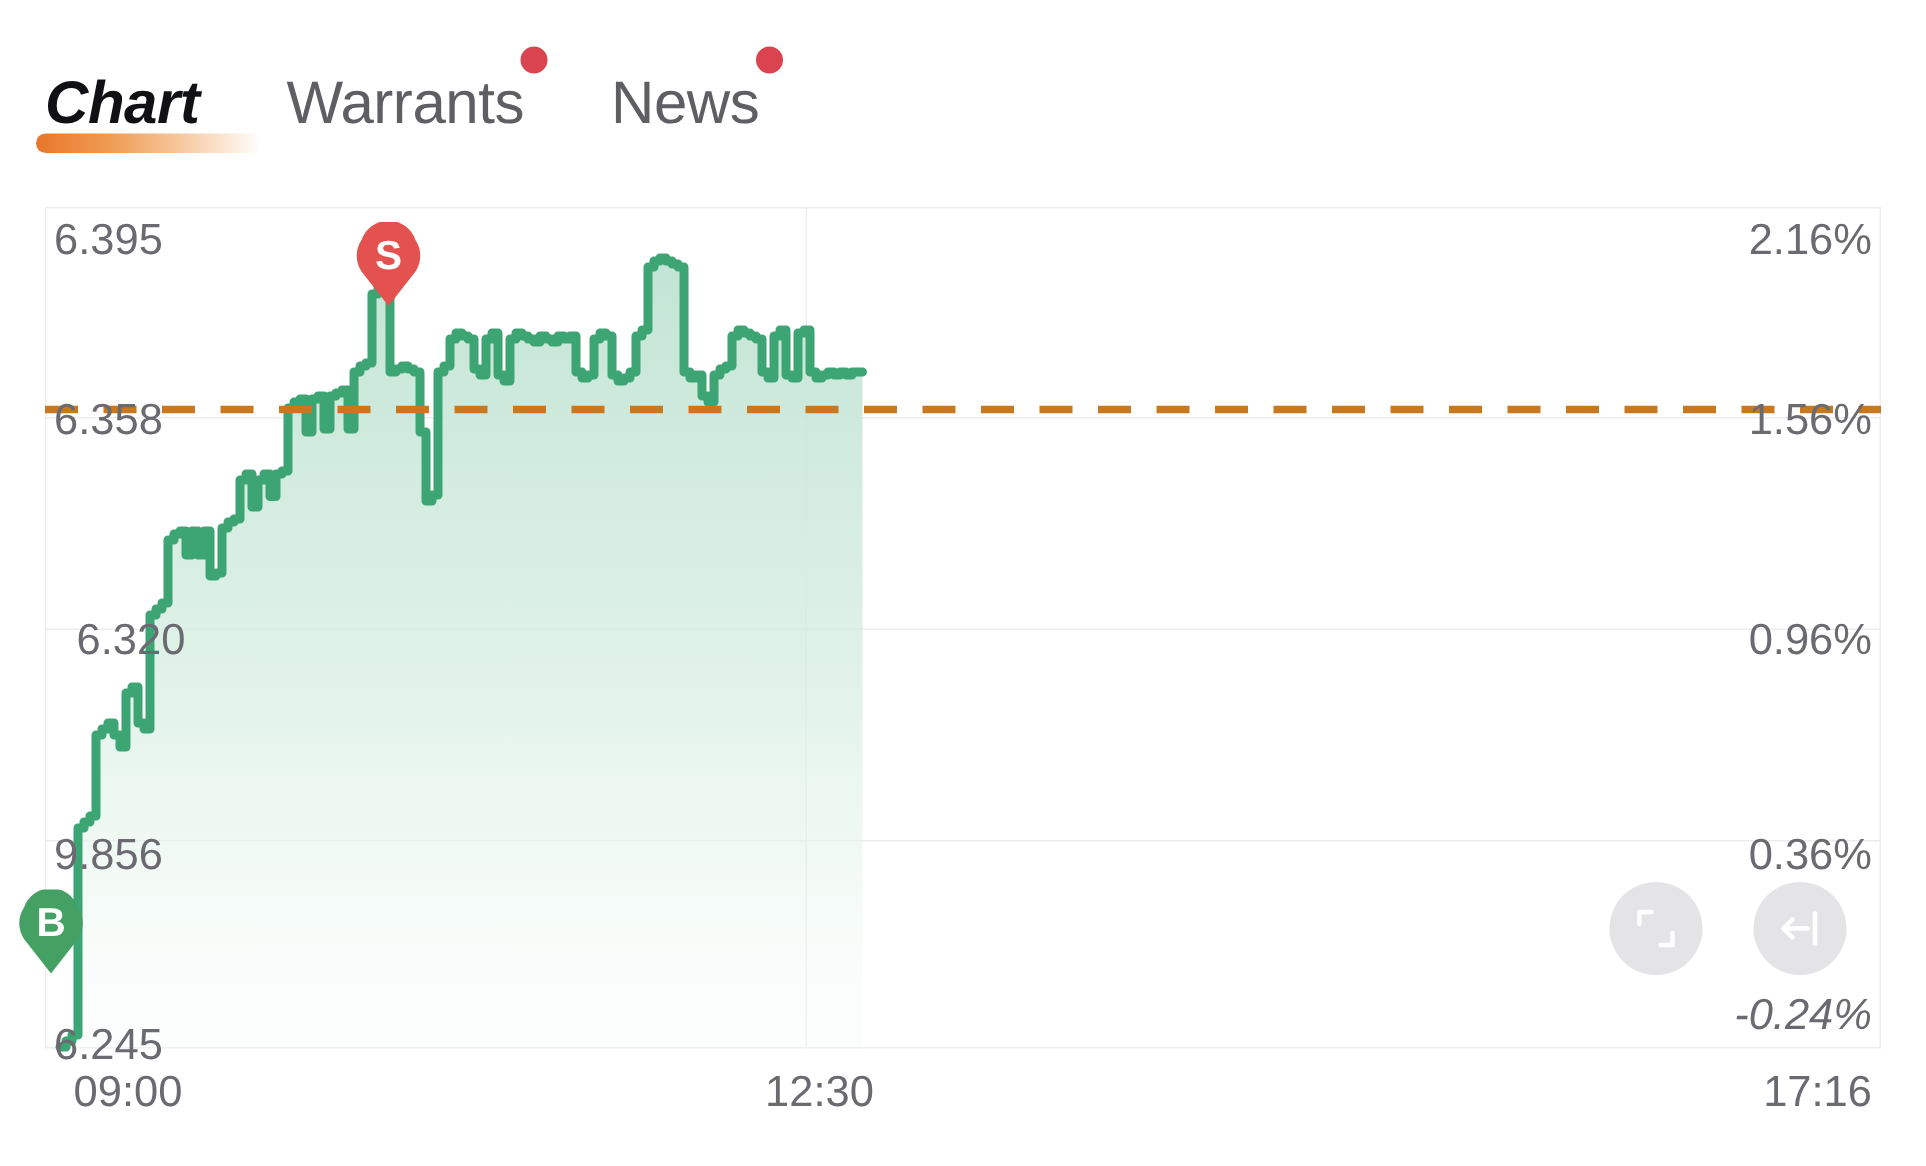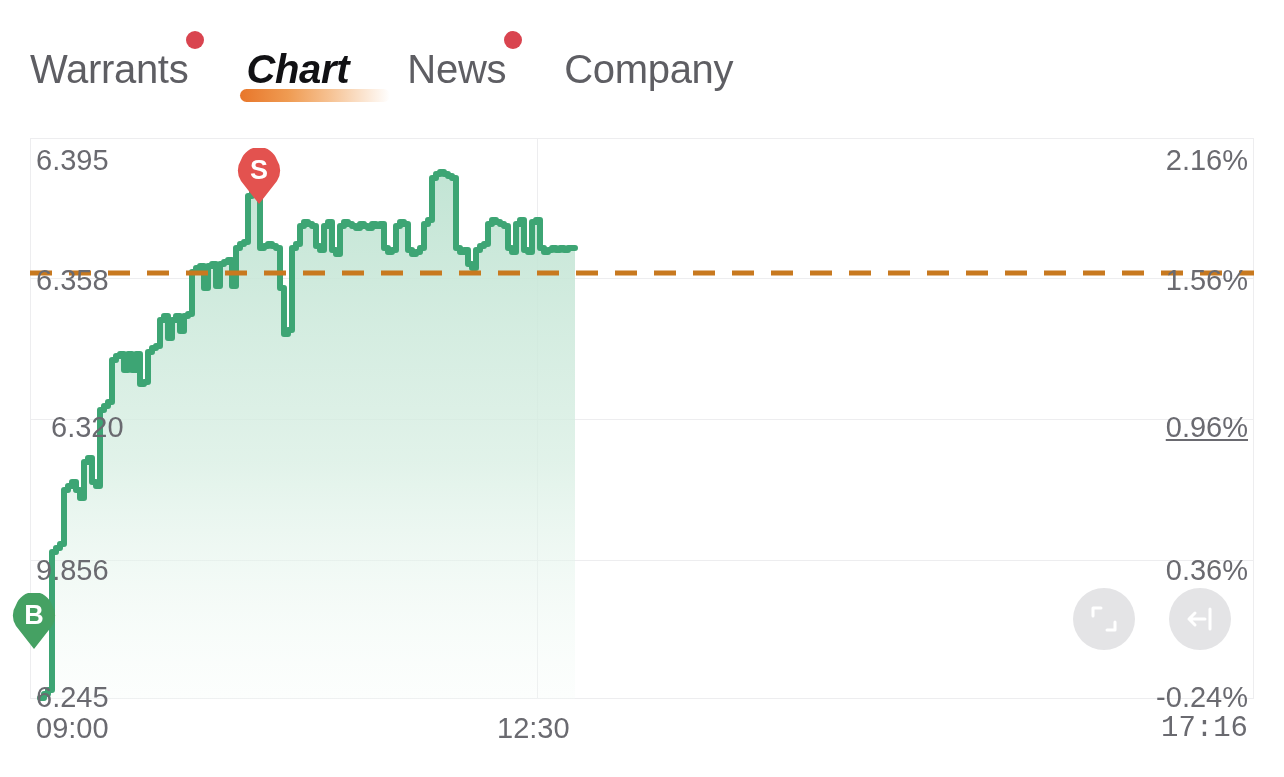--- a/index.html
+++ b/index.html
@@ -88,20 +88,21 @@
   }
   .ylabel.left { left: 36px; }
   .ylabel.right { right: 36px; text-align: right; }
 
   .xlabel {
     position: absolute;
     font-size: 29px;
     color: #6a6a70;
     line-height: 1;
     white-space: nowrap;
+    margin-left: 13px;
   }
 
   
   .marker {
     position: absolute;
     width: 44px;
     height: 56px;
     display: flex;
     align-items: flex-start;
     justify-content: center;
@@ -127,39 +128,36 @@
     align-items: center;
     justify-content: center;
     cursor: pointer;
   }
 </style>
 </head>
 <body>
 
 <div class="tabbar">
 
+  <div class="tab active">
+    <span class="tab-label">Chart</span>
+    <span class="tab-underline"></span>
+  </div>
+
   <div class="tab">
     <span class="tab-label">Warrants</span>
     <span class="dot" style="background:#d9444f;"></span>
   </div>
 
-  <div class="tab active">
-    <span class="tab-label">Chart</span>
-    <span class="tab-underline"></span>
-  </div>
-
 
   <div class="tab">
     <span class="tab-label">News</span>
     <span class="dot" style="background:#d9444f;"></span>
   </div>
 
-  <div class="tab">
-    <span class="tab-label">Company</span>
-  </div>
 
 </div>
 
 <div class="chart-area">
 
   <svg class="plot-svg" viewBox="0 0 1284 567" preserveAspectRatio="none">
     <defs>
       <linearGradient id="areaFill" x1="0" y1="0" x2="0" y2="1">
         <stop offset="0%" stop-color="#bfe3d2" stop-opacity="0.95"></stop>
         <stop offset="55%" stop-color="#d7eee2" stop-opacity="0.75"></stop>
@@ -253,23 +251,23 @@
   </svg>
 
   <div class="ylabel left" style="top:8px;">6.395</div>
   <div class="ylabel left" style="top:128px;">6.358</div>
   <div class="ylabel left" style="top:275px;margin-left:15px;">6.320</div>
   <div class="ylabel left" style="top:418px;">9.856</div>
   <div class="ylabel left" style="top:545px;">6.245</div>
 
   <div class="ylabel right" style="top:8px;">2.16%</div>
   <div class="ylabel right" style="top:128px;">1.56%</div>
-  <div class="ylabel right" style="top:275px;text-decoration:underline;">0.96%</div>
+  <div class="ylabel right" style="top:275px;">0.96%</div>
   <div class="ylabel right" style="top:418px;">0.36%</div>
-  <div class="ylabel right" style="top:545px;">-0.24%</div>
+  <div class="ylabel right" style="top:525px;font-style:italic;">-0.24%</div>
 
   <div class="marker" style="left:237px; top:10px;">
     <svg width="44" height="56" viewBox="0 0 44 56">
       <path d="M22,56 L4,33 A19,19 0 0 1 4,12 A19,19 0 0 1 40,12 A19,19 0 0 1 40,33 Z" fill="#e3524f"></path>
     </svg>
     <span class="marker-letter">S</span>
   </div>
 
   <div class="marker" style="left:12px; top:455px;">
     <svg width="44" height="56" viewBox="0 0 44 56">
@@ -290,14 +288,14 @@
       <path d="M22,15 L6,15 M12,9 L6,15 L12,21" fill="none" stroke="#ffffff" stroke-width="3" stroke-linecap="round" stroke-linejoin="round"></path>
       <line x1="27" y1="5" x2="27" y2="25" stroke="#ffffff" stroke-width="3" stroke-linecap="round"></line>
     </svg>
   </div>
 
 </div>
 
 <div>
   <div class="xlabel" style="left:36px; top:714px;">09:00</div>
   <div class="xlabel" style="left:497px; top:714px;">12:30</div>
-  <div class="xlabel" style="right:36px; top:714px;font-family:Liberation Mono, monospace;">17:16</div>
+  <div class="xlabel" style="right:36px; top:714px;">17:16</div>
 </div>
 
 </body></html>

